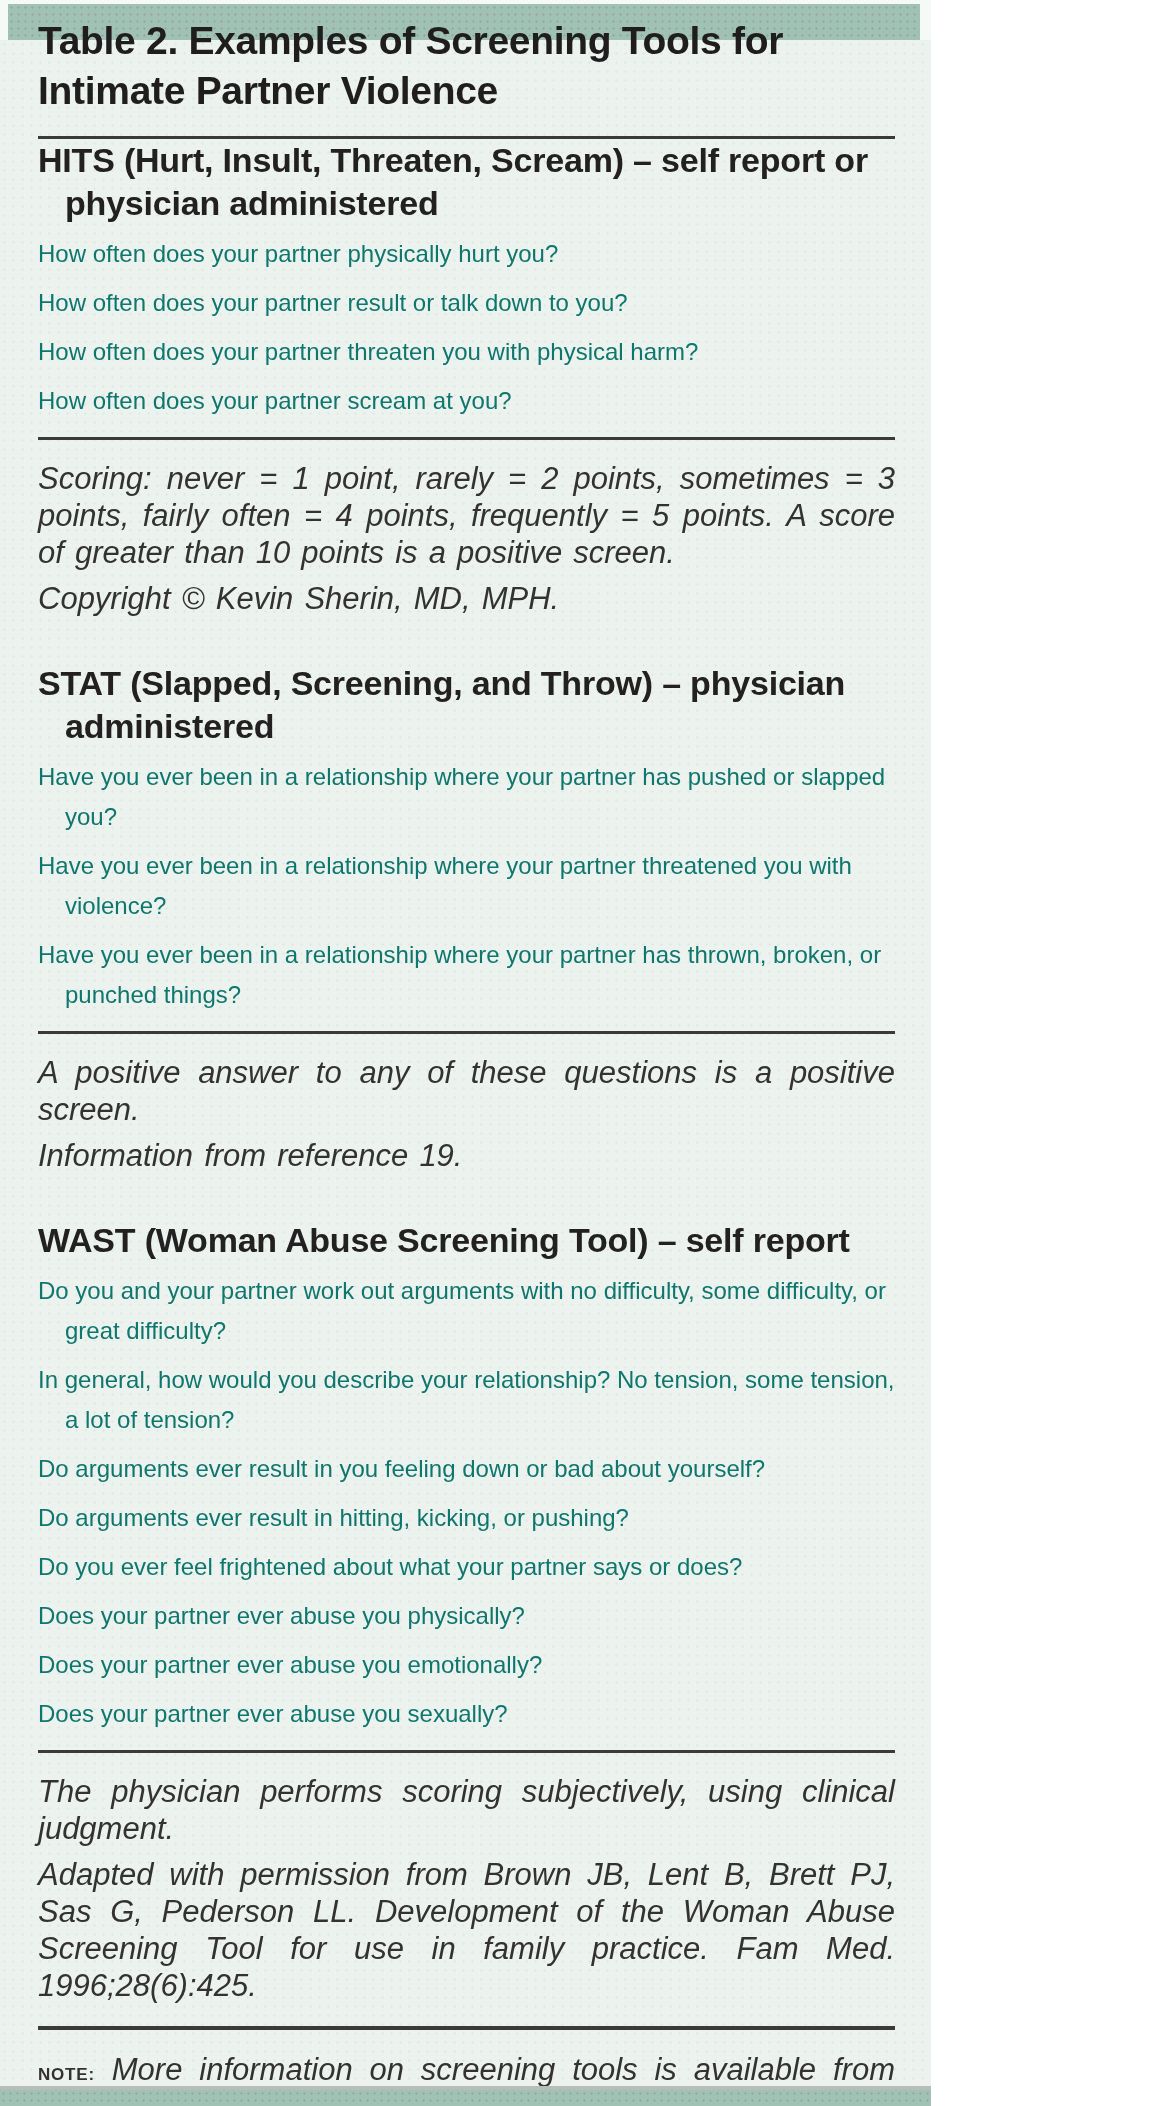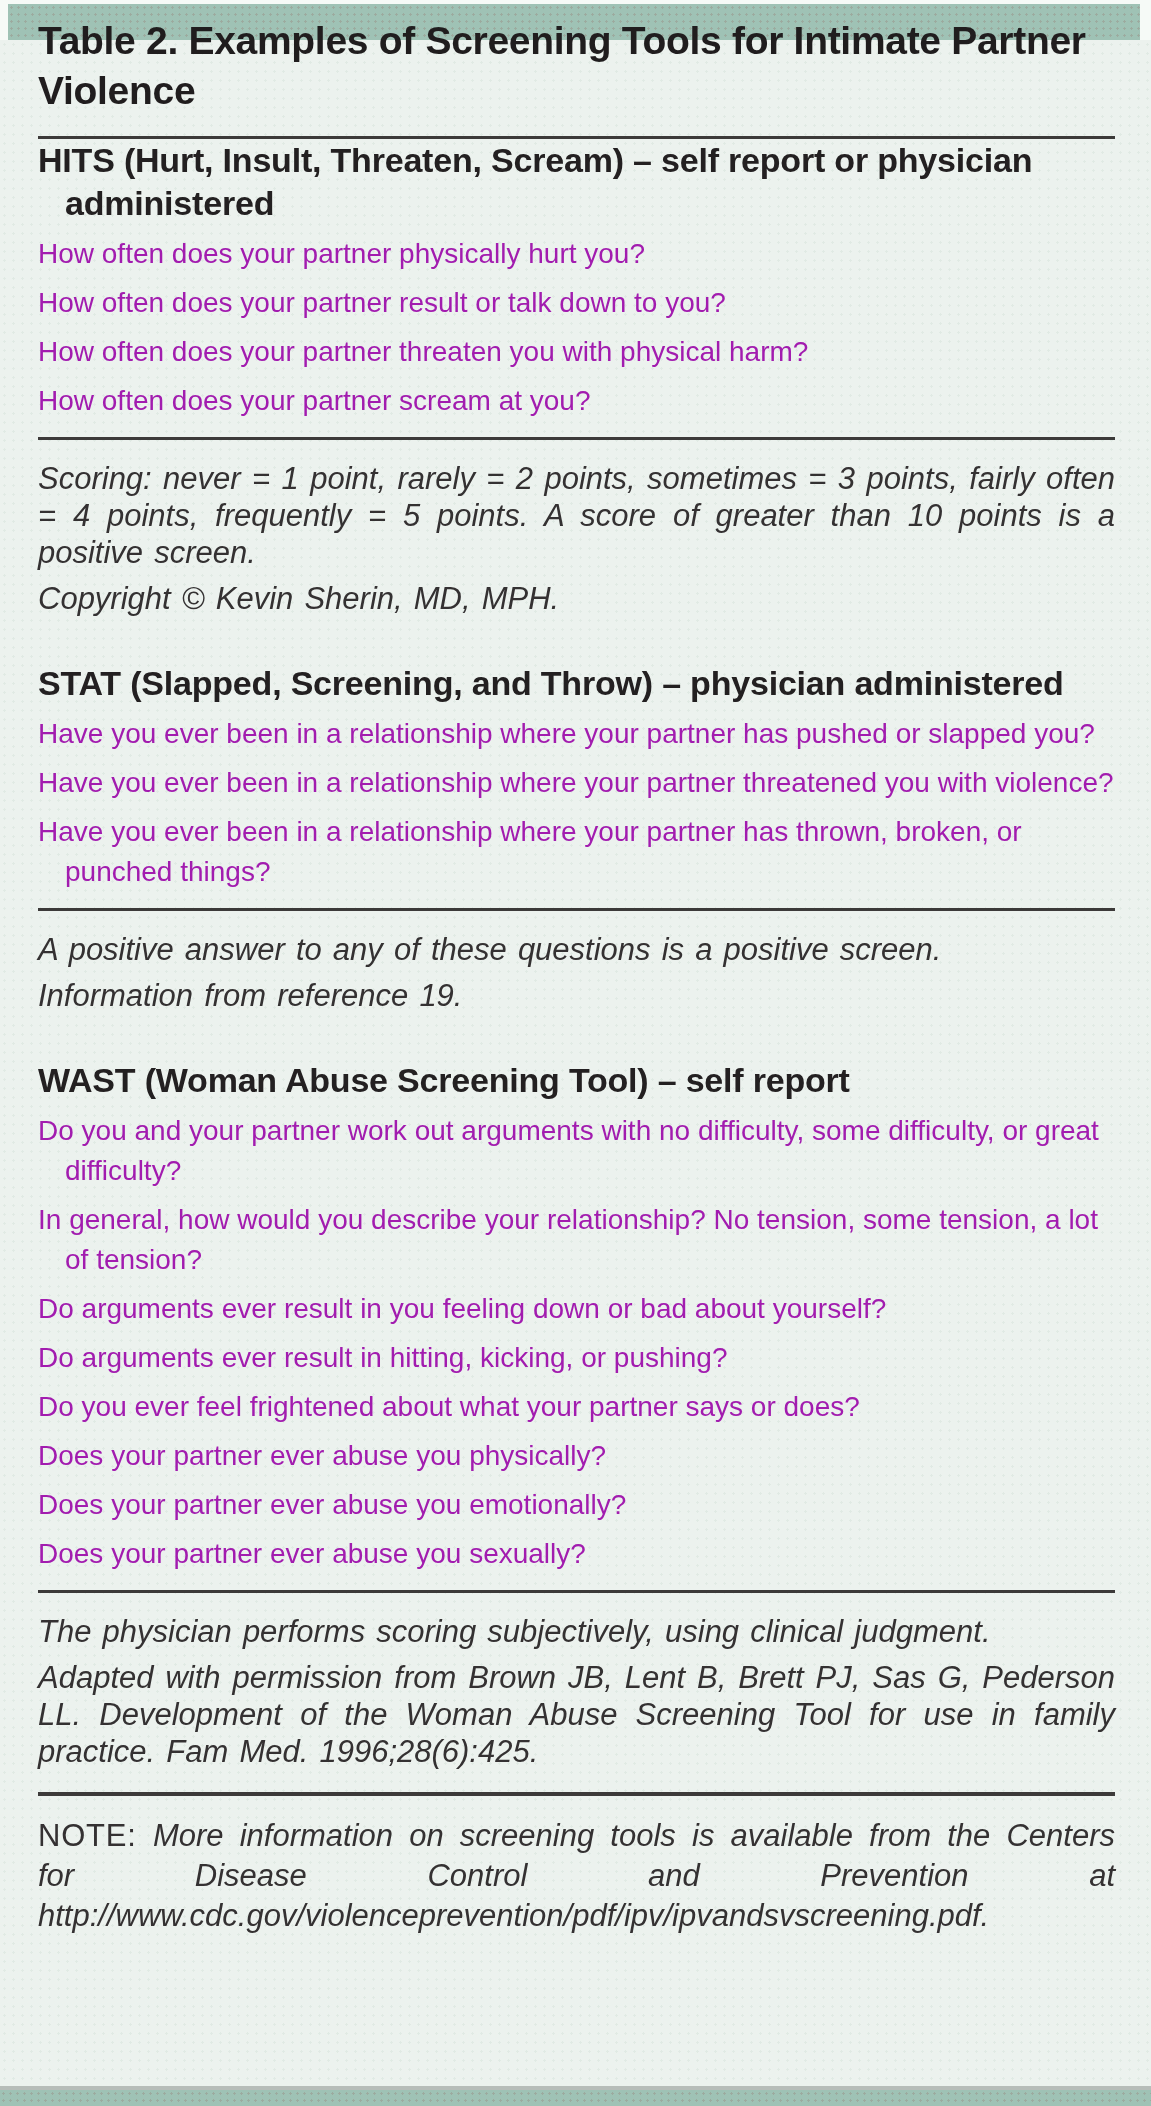--- a/index.html
+++ b/index.html
@@ -1,17 +1,17 @@
 <!DOCTYPE html>
 <html><head>
 <meta charset="utf-8">
 <style>
   html,body { margin:0; padding:0; background:#ffffff; }
   .page {
-    position:relative; width:1151px; height:2106px; overflow:hidden;
+    position:relative; width:931px; height:2106px; overflow:hidden;
     background:#f6faf7;
     font-family:"Liberation Sans", sans-serif;
     color:#2b2829;
   }
   .topbar {
     position:absolute; top:4px; left:8px; right:11px; height:36px;
     background:#9fc2b5;
     background-image:radial-gradient(rgba(146,110,100,0.28) 1px, transparent 1.3px);
     background-size:7px 7px;
   }
@@ -32,38 +32,38 @@
 
   .section { }
   .section + .section { margin-top:45px; }
 
   .section-heading {
     font-size:34px; line-height:43px; font-weight:700; margin:0;
     padding-left:27px; text-indent:-27px; color:#232021; letter-spacing:-0.2px;
   }
   .question-list { margin-top:8px; }
   .question {
-    font-size:28px; line-height:40px; margin:9px 0 0;
-    padding-left:27px; text-indent:-27px; color:#a21caf;
+    font-size:24px; line-height:40px; margin:9px 0 0;
+    padding-left:27px; text-indent:-27px; color:#0f766e;
   }
   .section .rule { margin-top:16px; }
   .note-list { margin-top:20px; }
   .note {
     font-style:italic; font-size:31px; line-height:37px;
     text-align:justify; margin:9px 0 0; word-spacing:2.5px; color:#343132;
   }
   .note:first-child { margin-top:0; }
 
   .rule-footnote { height:4px; margin-top:22px; }
   .footnote {
     margin-top:20px; font-size:31px; line-height:40px;
     font-style:italic; text-align:justify; word-spacing:4px; color:#343132;
   }
   .footnote-label {
-    font-style:normal; font-size:31px; letter-spacing:0.8px; word-spacing:normal;
+    font-style:normal; font-size:17px; letter-spacing:0.8px; word-spacing:normal;font-weight:bold;
   }
   .bottom-line { position:absolute; left:0; right:0; top:2086px; height:4px; background:#b7bdb9; }
   .botbar {
     position:absolute; left:0; right:0; top:2090px; height:16px;
     background:#9fc2b5;
     background-image:radial-gradient(rgba(146,110,100,0.28) 1px, transparent 1.3px);
     background-size:7px 7px;
   }
 </style>
 </head>

